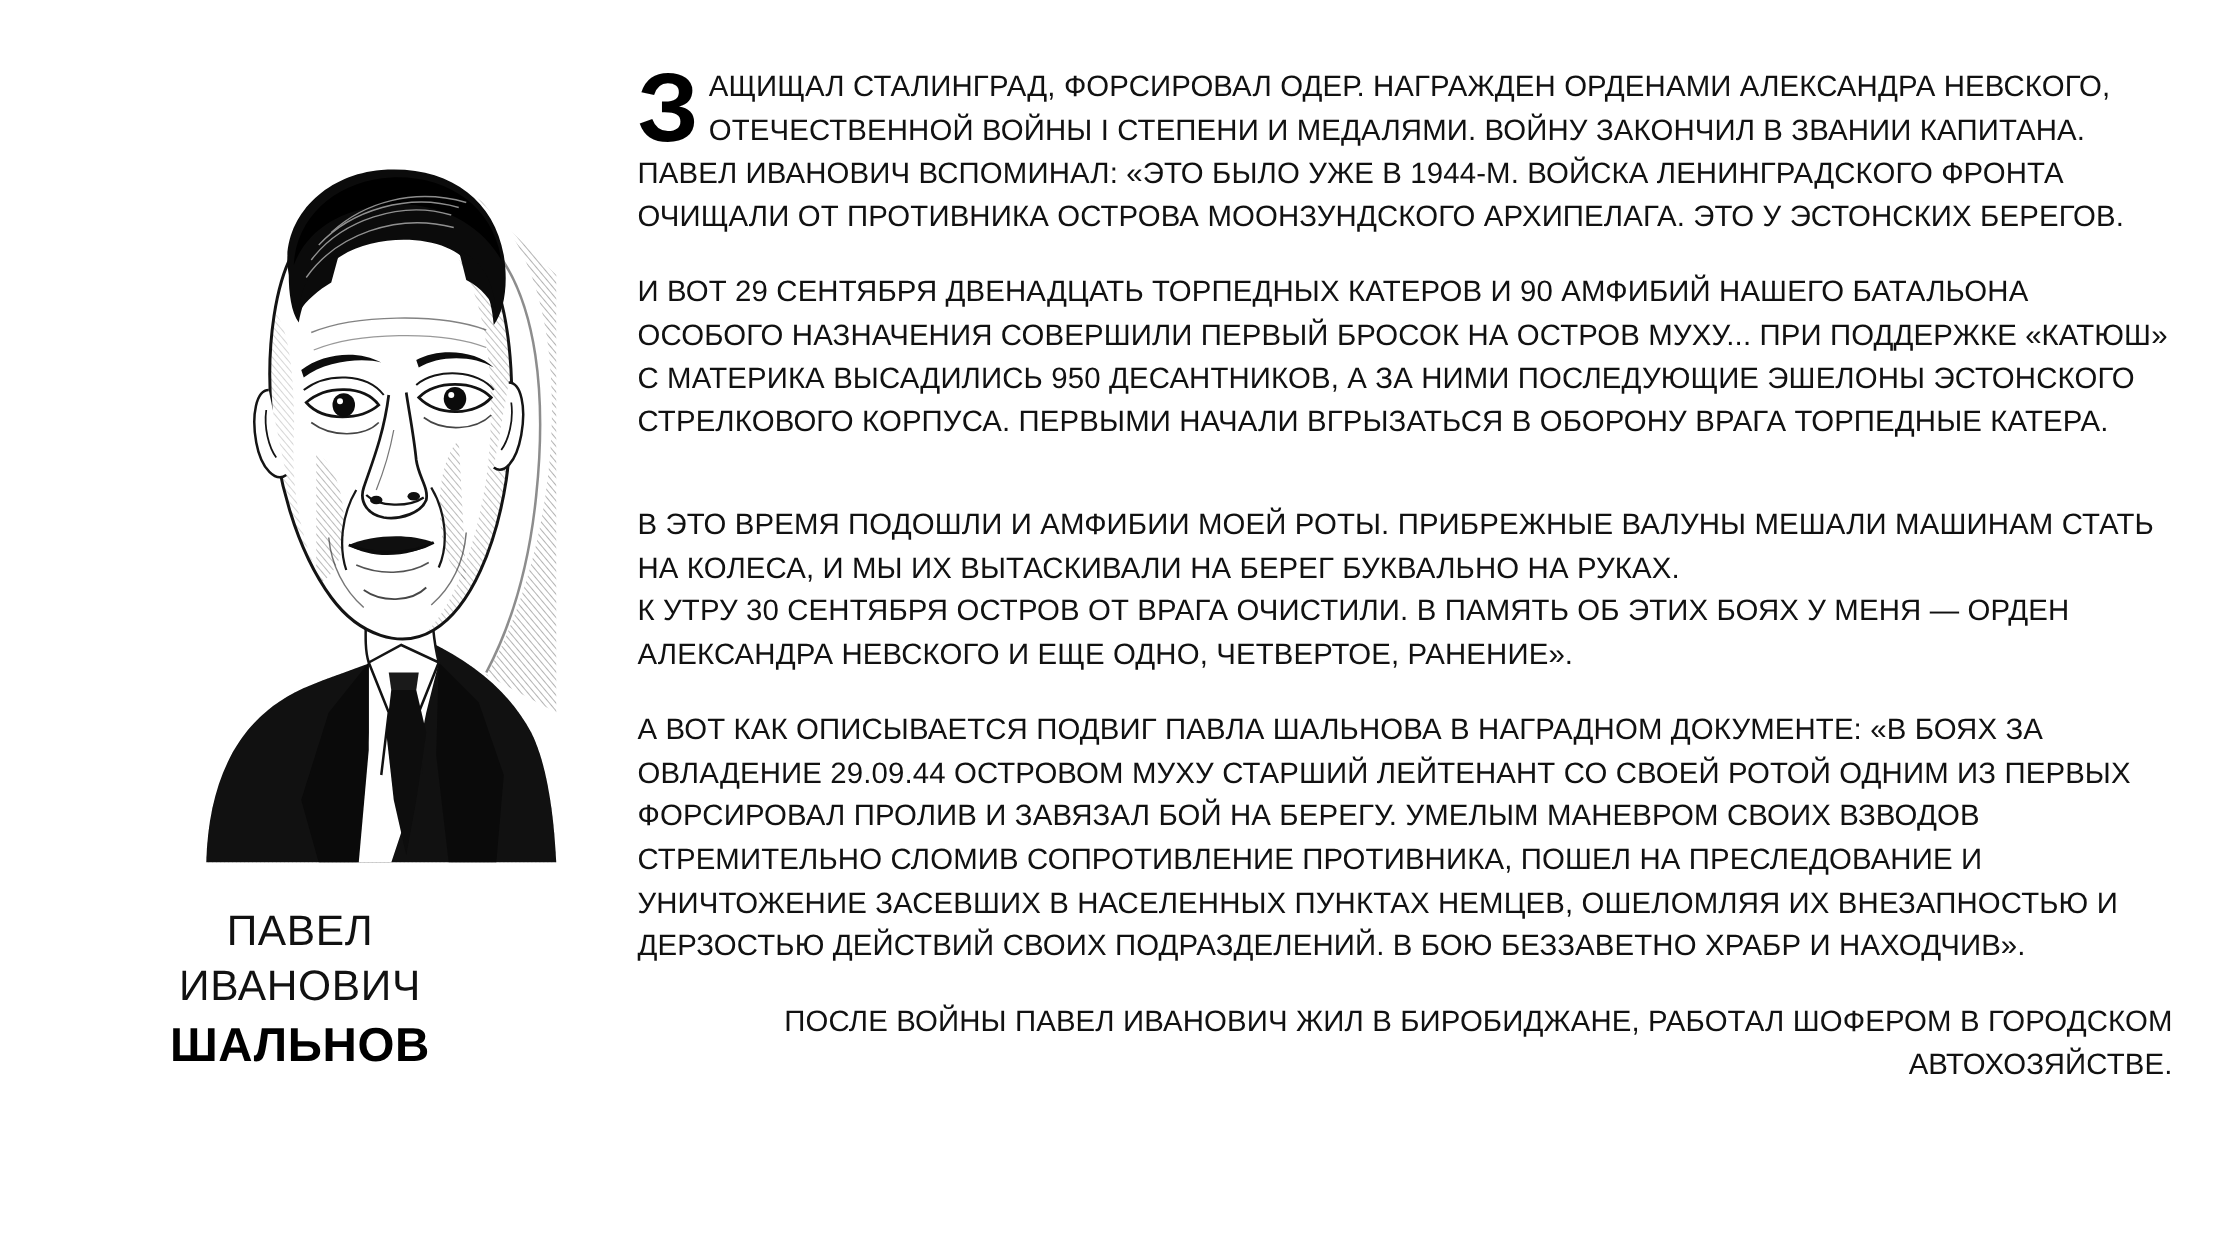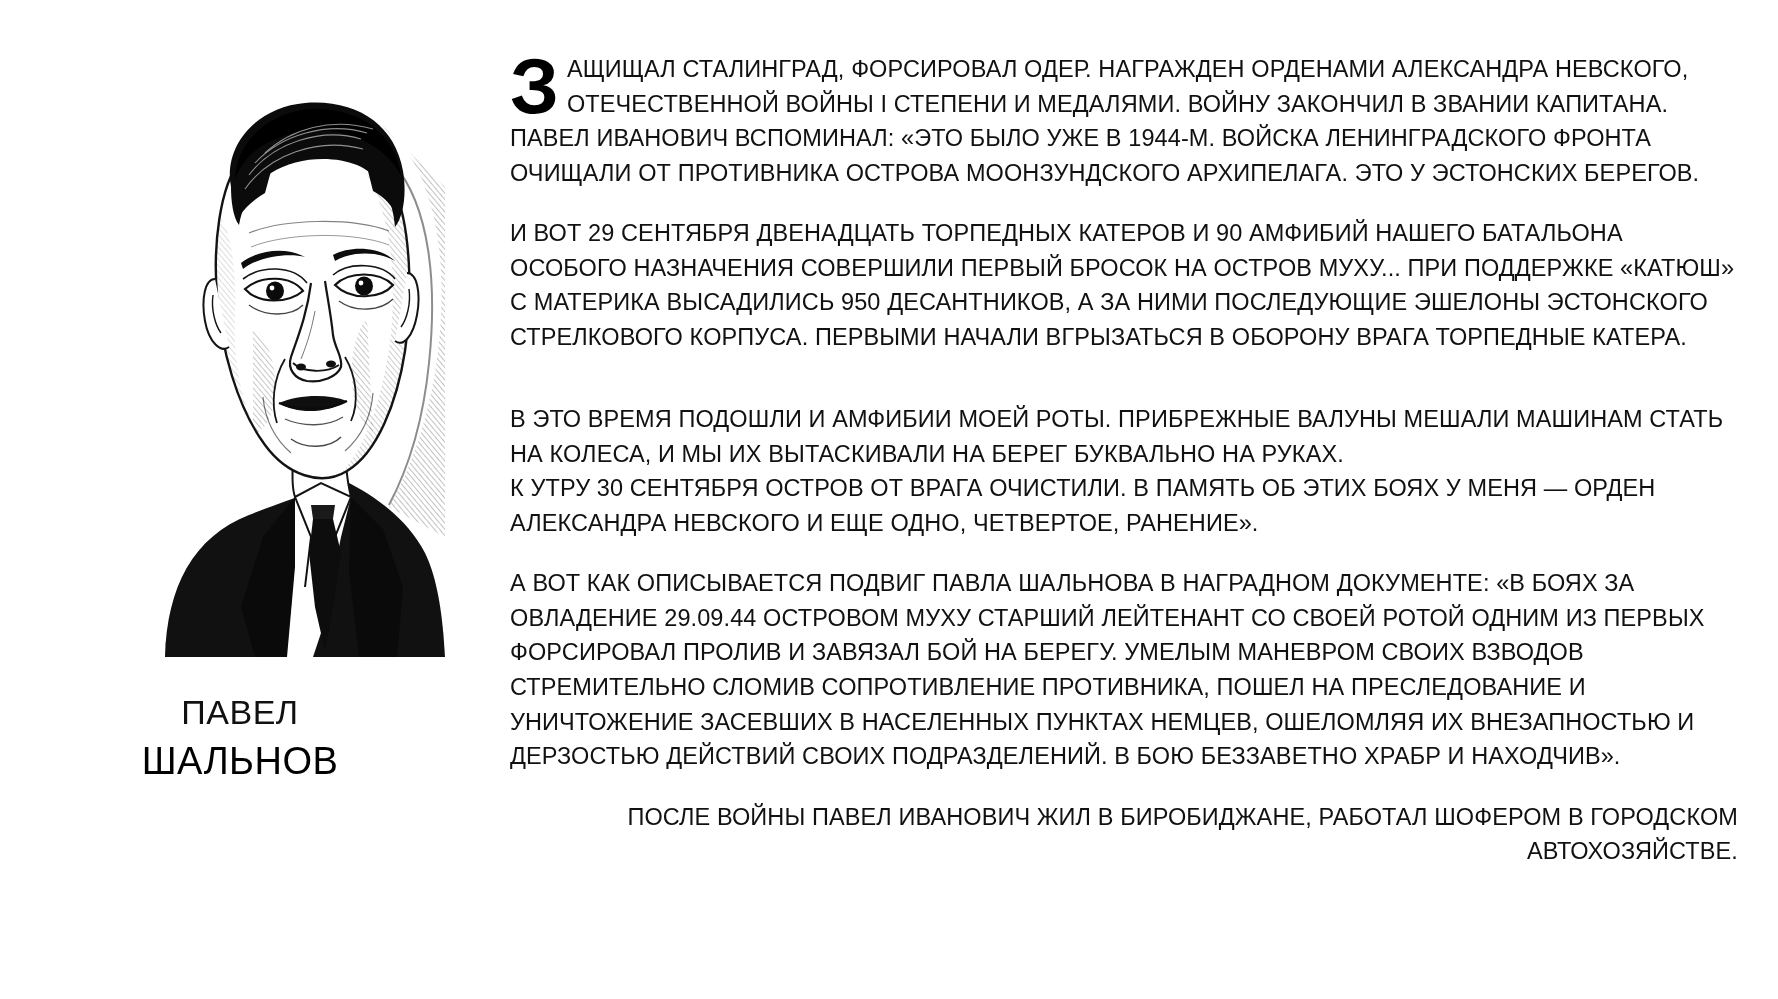--- a/index.html
+++ b/index.html
@@ -22,21 +22,21 @@
     background: #ffffff;
     display: flex;
     flex-direction: row;
   }
 
   
   .left-col {
     width: 500px;
     flex: 0 0 500px;
     position: relative;
-    padding-top: 67px;
+    padding-top: 100px;
     box-sizing: border-box;
   }
 
   .portrait-wrap {
     width: 320px;
     height: 590px;
     margin-left: 145px;
     position: relative;
   }
 
@@ -57,21 +57,21 @@
   .name-line2 {
     font-size: 34px;
     letter-spacing: 0.5px;
     color: #111111;
     font-weight: 400;
     text-transform: uppercase;
   }
   .name-line1 { font-variant: small-caps; }
   .name-line3 {
     font-size: 38px;
-    font-weight: 400;
+    font-weight: 700;
     letter-spacing: 0.5px;
     color: #000000;
     margin-top: 2px;
     text-transform: uppercase;
   }
 
   
   .right-col {
     flex: 1 1 auto;
     padding: 52px 40px 0 10px;
@@ -221,20 +221,21 @@
         <path d="M118,330 C120,352 130,372 146,386" fill="none" stroke="#1a1a1a" stroke-width="1.2" opacity=".6"></path>
         <path d="M228,326 C226,350 216,370 200,384" fill="none" stroke="#1a1a1a" stroke-width="1.2" opacity=".6"></path>
 
         <path d="M104,166 C138,152 206,150 244,164" fill="none" stroke="#1c1c1c" stroke-width="1.2" opacity=".55"></path>
         <path d="M106,180 C140,166 208,164 244,178" fill="none" stroke="#1c1c1c" stroke-width="1" opacity=".45"></path>
       </svg>
     </div>
 
     <div class="name-block">
       <div class="name-line1">Павел</div>
+      <div class="name-line2">Иванович</div>
       <div class="name-line3">Шальнов</div>
     </div>
   </div>
 
   <div class="right-col">
     <div class="body-text">
 
       <p class="p-first">
         <span class="dropcap">З</span><span>ащищал Сталинград, форсировал Одер. Награжден орденами Александра Невского, Отечественной войны I степени и медалями. Войну закончил в звании капитана. Павел Иванович вспоминал: «Это было уже в  1944-м. Войска Ленинградского фронта очищали от противника острова Моонзундского архипелага. Это у эстонских берегов.</span>
       </p>

